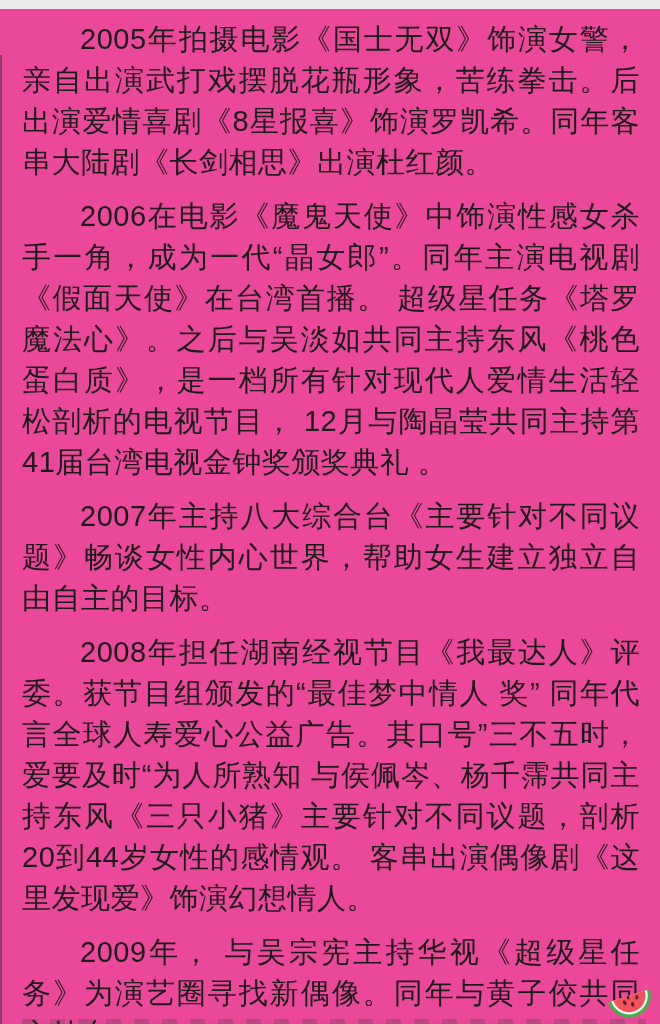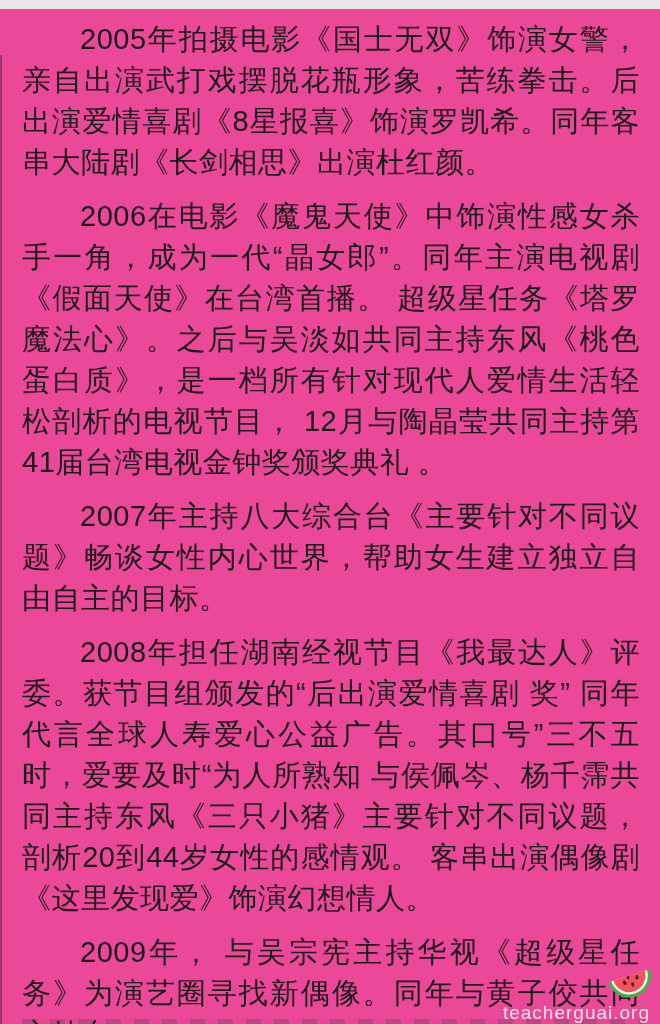--- a/index.html
+++ b/index.html
@@ -91,36 +91,35 @@
 
 <div class="page">
 
   <div class="top-strip"></div>
   <div class="left-edge"></div>
 
   <div class="article">
     <p>2005年拍摄电影《国士无双》饰演女警，亲自出演武打戏摆脱花瓶形象，苦练拳击。后出演爱情喜剧《8星报喜》饰演罗凯希。同年客串大陆剧《长剑相思》出演杜红颜。</p>
     <p>2006在电影《魔鬼天使》中饰演性感女杀手一角，成为一代“晶女郎”。同年主演电视剧《假面天使》在台湾首播。 超级星任务《塔罗魔法心》。之后与吴淡如共同主持东风《桃色蛋白质》，是一档所有针对现代人爱情生活轻松剖析的电视节目， 12月与陶晶莹共同主持第41届台湾电视金钟奖颁奖典礼 。</p>
     <p>2007年主持八大综合台《主要针对不同议题》畅谈女性内心世界，帮助女生建立独立自由自主的目标。</p>
-    <p>2008年担任湖南经视节目《我最达人》评委。获节目组颁发的“后出演爱情喜剧 奖” 同年代言全球人寿爱心公益广告。其口号”三不五时，爱要及时“为人所熟知 与侯佩岑、杨千霈共同主持东风《三只小猪》主要针对不同议题，剖析20到44岁女性的感情观。 客串出演偶像剧《这里发现爱》饰演幻想情人。</p>
+    <p>2008年担任湖南经视节目《我最达人》评委。获节目组颁发的“最佳梦中情人 奖” 同年代言全球人寿爱心公益广告。其口号”三不五时，爱要及时“为人所熟知 与侯佩岑、杨千霈共同主持东风《三只小猪》主要针对不同议题，剖析20到44岁女性的感情观。 客串出演偶像剧《这里发现爱》饰演幻想情人。</p>
     <p>2009年， 与吴宗宪主持华视《超级星任务》为演艺圈寻找新偶像。同年与黄子佼共同主持东</p>
   </div>
 
   <div class="cutoff-remnant"></div>
 
   <div class="watermark">
     <div class="wm-row">
       <svg class="melon" viewBox="0 0 64 58" aria-hidden="true">
         <g transform="rotate(-18 32 26)">
           <path d="M4 22 A28 28 0 0 0 60 22 Z" fill="#43b04a"></path>
           <path d="M8 22 A24 24 0 0 0 56 22 Z" fill="#eef8ee"></path>
           <path d="M11 22 A21 21 0 0 0 53 22 Z" fill="#f4525c"></path>
           <ellipse cx="24" cy="29" rx="2" ry="3" fill="#4a2430" transform="rotate(-15 24 29)"></ellipse>
           <ellipse cx="33" cy="34" rx="2" ry="3" fill="#4a2430" transform="rotate(10 33 34)"></ellipse>
           <ellipse cx="41" cy="27" rx="2" ry="3" fill="#4a2430" transform="rotate(20 41 27)"></ellipse>
           <ellipse cx="30" cy="24" rx="1.6" ry="2.4" fill="#4a2430" transform="rotate(-5 30 24)"></ellipse>
         </g>
       </svg>
     </div>
-    <div class="wm-url">teacherguai.org</div>
   </div>
 
 </div>
 
 </body></html>

